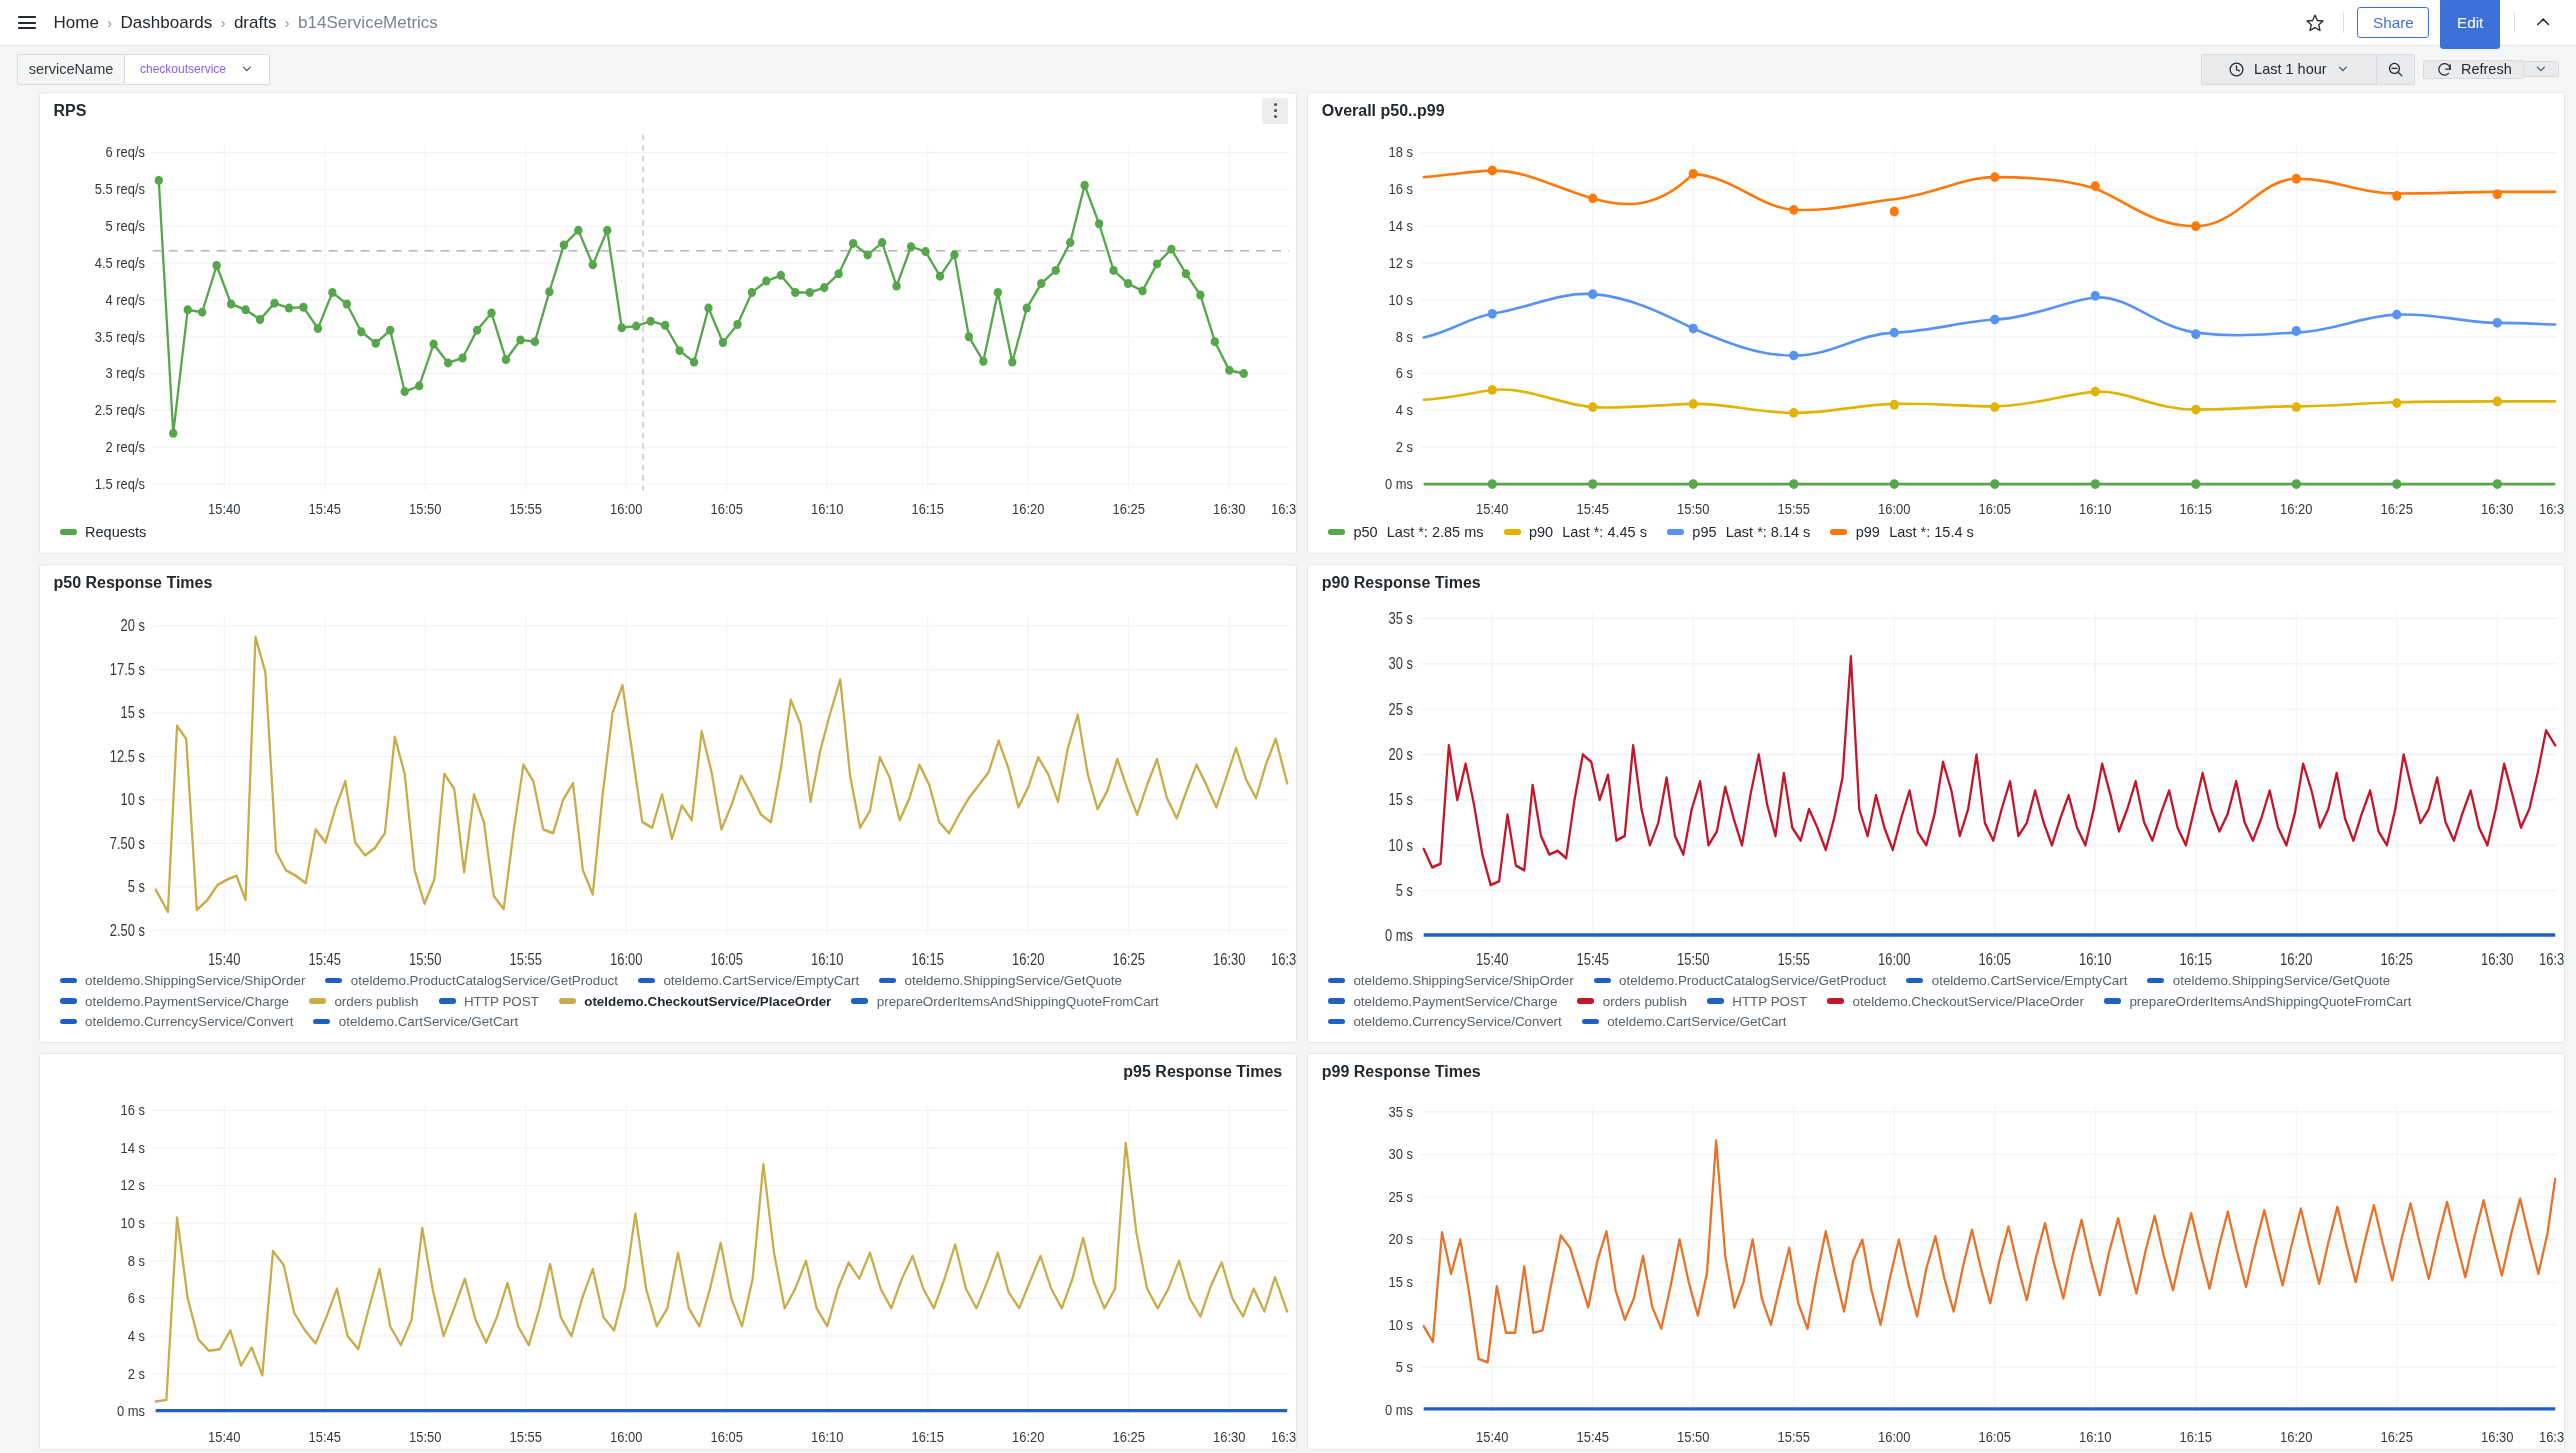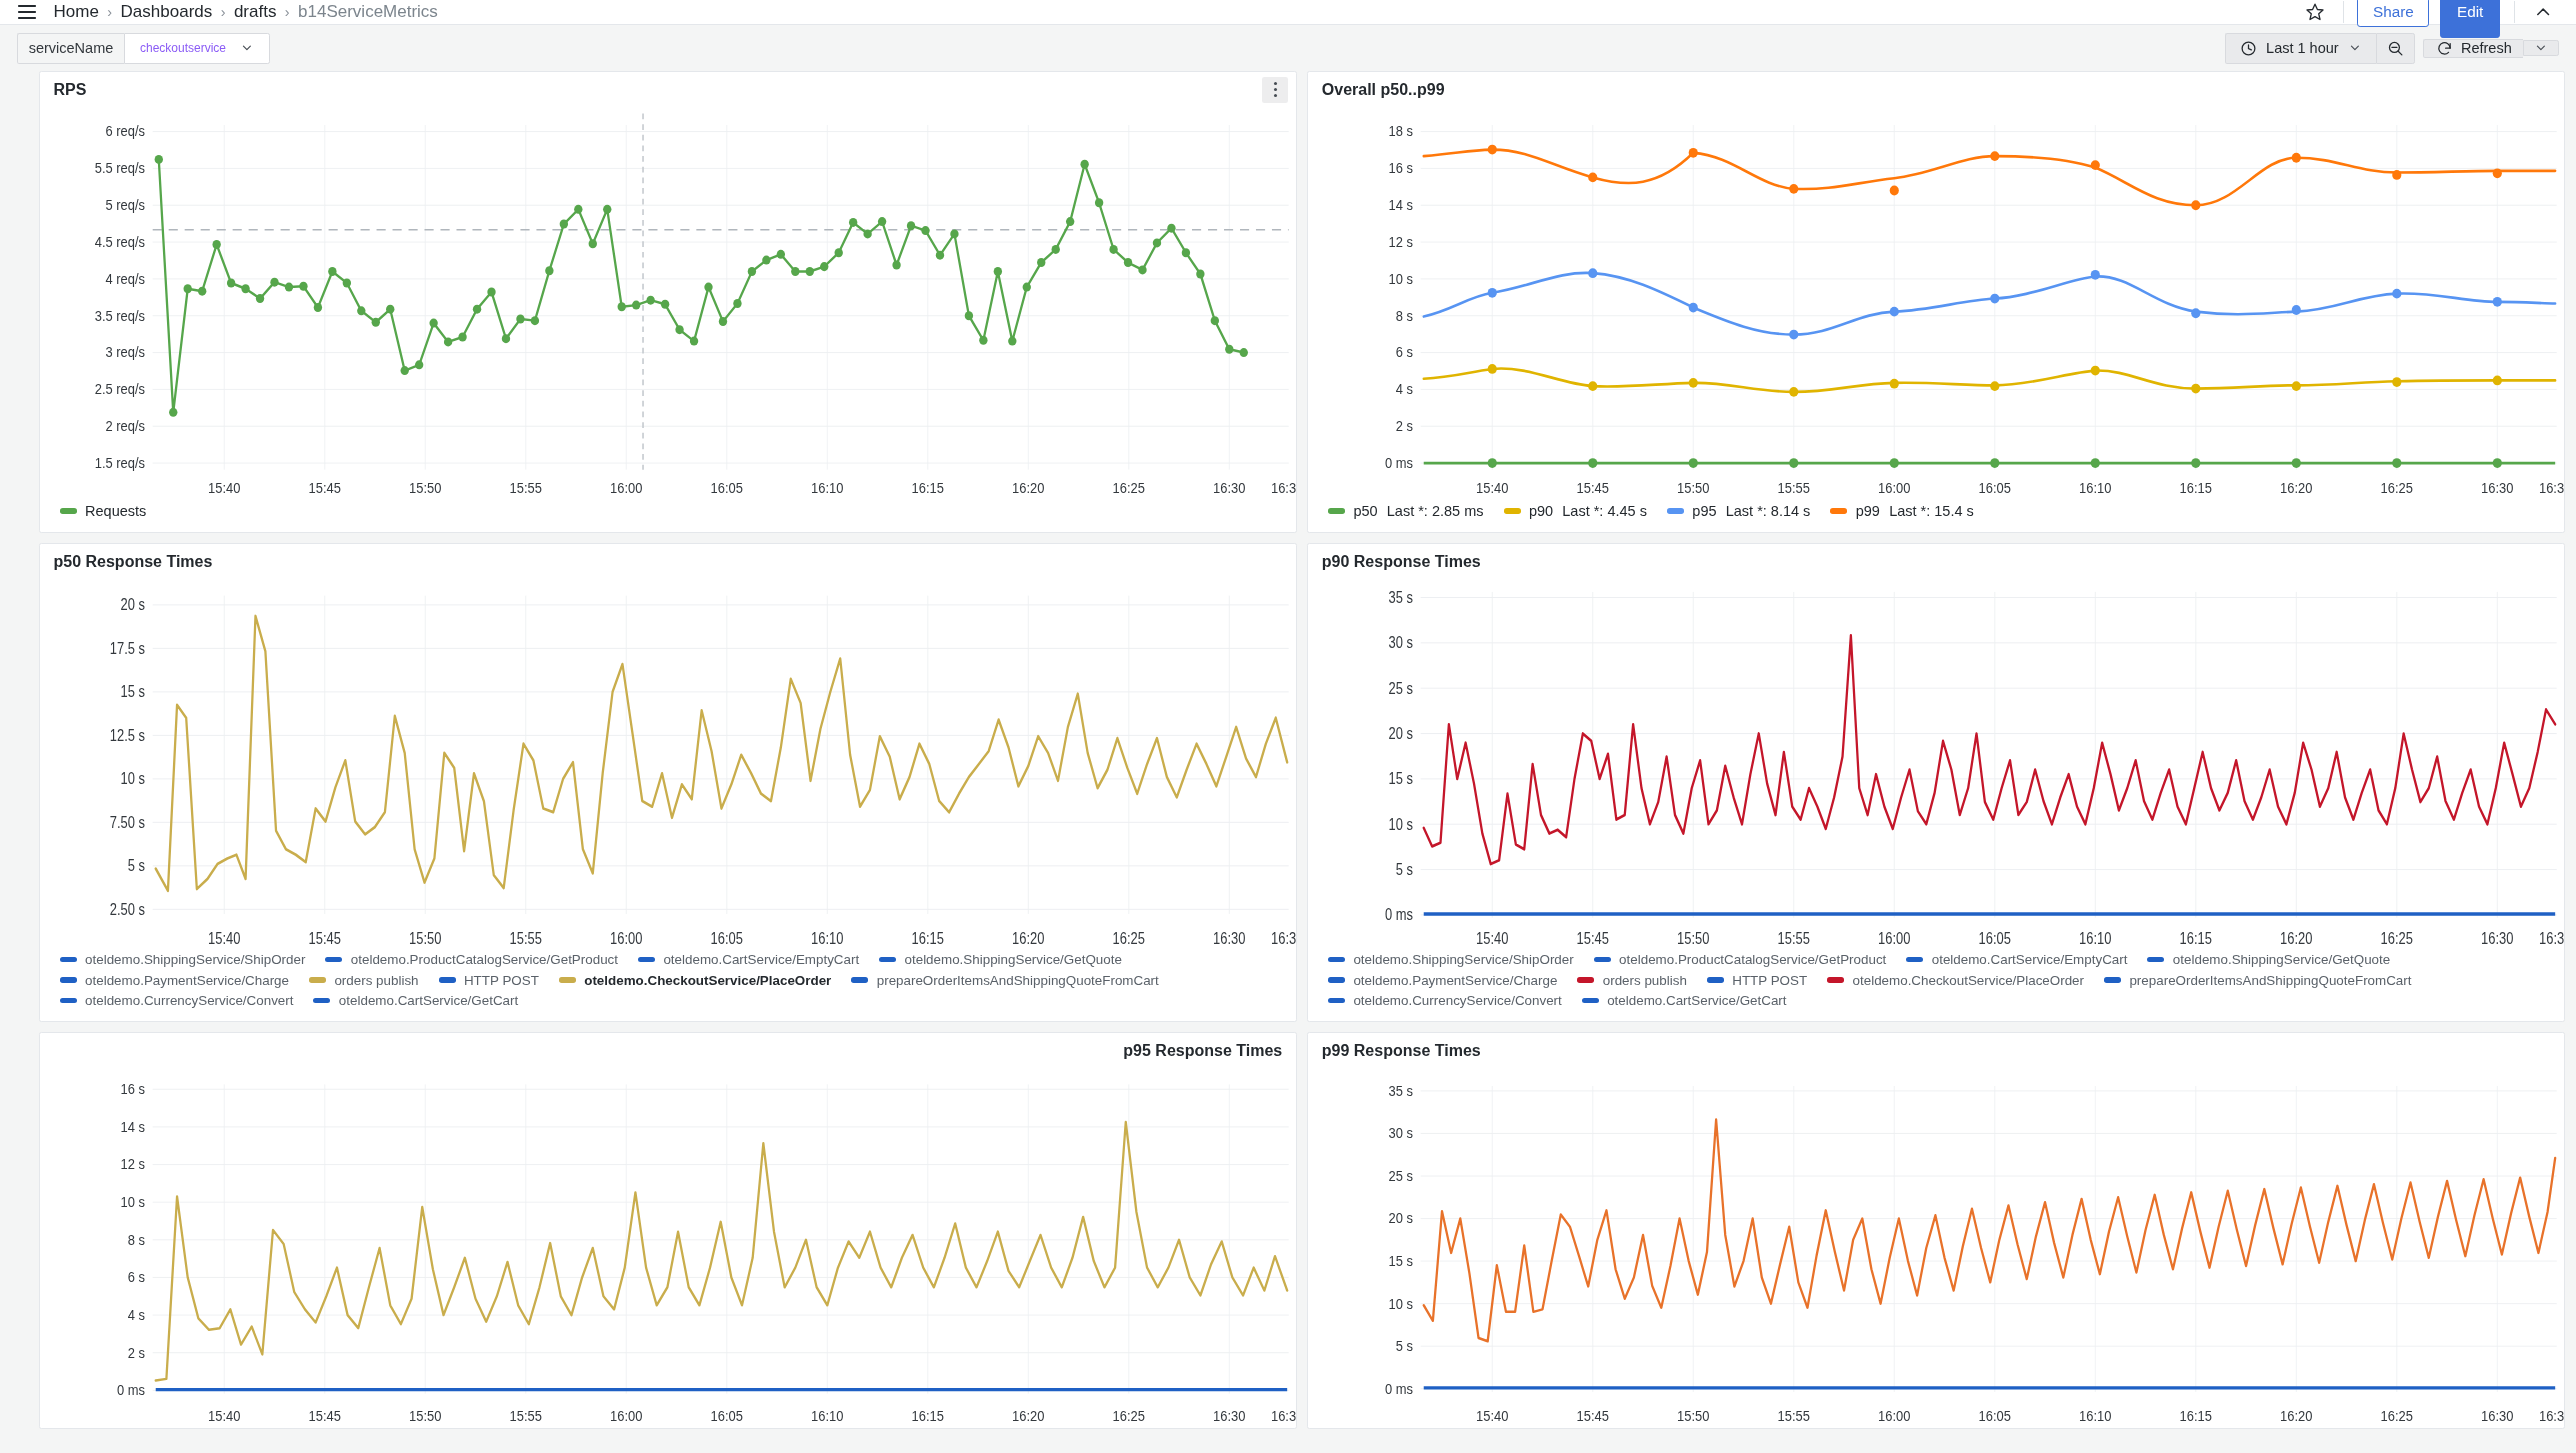--- a/index.html
+++ b/index.html
@@ -7,21 +7,21 @@
   html, body {
     width: 2576px; height: 1454px;
     background: #f4f5f5;
     font-family: "Liberation Sans", sans-serif;
     color: #24292e;
     overflow: hidden;
   }
 
   
   .topnav {
-    height: 25px; background: #fff;
+    height: 46px; background: #fff;
     display: flex; align-items: center;
     padding: 0 18.3px 0 13.8px;
     border-bottom: 0.8px solid #e4e7eb;
     position: relative;
   }
   .hamburger { width: 26px; height: 26px; display:flex; flex-direction:column;
     justify-content:center; align-items:center; gap:3.8px; cursor:pointer; flex:0 0 auto;}
   .hamburger i { display:block; width:18.3px; height:2px; background:#24292e; border-radius:0.8px;}
   .breadcrumb { display:flex; align-items:center; margin-left:13.8px; font-size:17px; }
   .breadcrumb a { color:#24292e; text-decoration:none; cursor:pointer; }
@@ -53,21 +53,21 @@
   .var-value {
     background:#fff; border:0.8px solid #d8dade;
     border-radius:0 2.3px 2.3px 0; padding:0 15px;
     display:flex; align-items:center; gap:13.8px;
     font-size:12px; color:#8b5cf6; cursor:pointer; min-width:145px;
   }
   .subnav-right { margin-left:auto; display:flex; align-items:center; gap:8.4px; }
   .tp-group { display:flex; align-items:stretch; height:31px; }
   .tp-main {
     background:#e9eaec; border:0.8px solid #d8dade; border-right:none;
-    border-radius:2.3px 0 0 2.3px; padding:0 14px;
+    border-radius:2.3px 0 0 2.3px; padding:0 26px;
     display:flex; align-items:center; gap:9.2px; font-size:14.5px; cursor:pointer; color:#24292e;
   }
   .tp-zoom {
     background:#e9eaec; border:0.8px solid #d8dade;
     border-radius:0 2.3px 2.3px 0; padding:0 10px;
     display:flex; align-items:center; cursor:pointer;
   }
   .rf-group { display:flex; align-items:center; height:31px; }
   .rf-main {
     background:#e9eaec; border:0.8px solid #d8dade; border-right:none;

